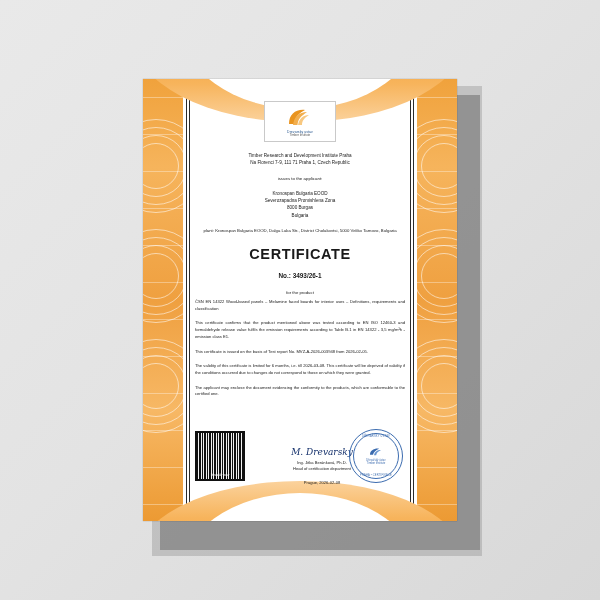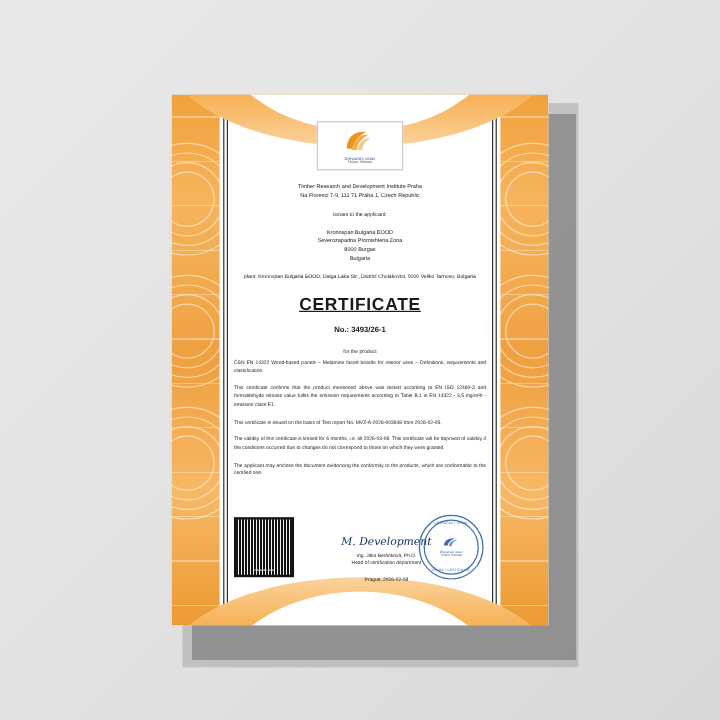--- a/index.html
+++ b/index.html
@@ -187,21 +187,20 @@
     font-size: 4.3px;
     margin-bottom: 13px;
   }
 
   .cert-title {
     text-align: center;
     font-size: 14.5px;
     font-weight: bold;
     letter-spacing: 0.6px;
     margin-bottom: 10px;
-    text-decoration: underline;
   }
   .cert-number {
     text-align: center;
     font-size: 6.4px;
     font-weight: bold;
     margin-bottom: 11px;
   }
   .for-product {
     text-align: center;
     font-size: 4.3px;
@@ -417,21 +416,21 @@
 
     <div class="footer-row">
 
       <div class="qr-block">
         <div class="qr-inner">
           <div class="qr-label">Drevarsky ustav</div>
         </div>
       </div>
 
       <div class="signature-area">
-        <div class="sig-script">M. Development</div>
+        <div class="sig-script">M. Drevarsky</div>
         <div class="sig-name">Ing. Jitka Beránková, Ph.D.</div>
         <div class="sig-name">Head of certification department</div>
         <div class="sig-date">Prague, 2026-02-08</div>
       </div>
 
       <div class="stamp">
         <div class="stamp-arc top">DŘEVAŘSKÝ ÚSTAV</div>
         <div class="stamp-center">
           <div class="stamp-bird">
             <svg width="16" height="11" viewBox="0 0 16 11">

